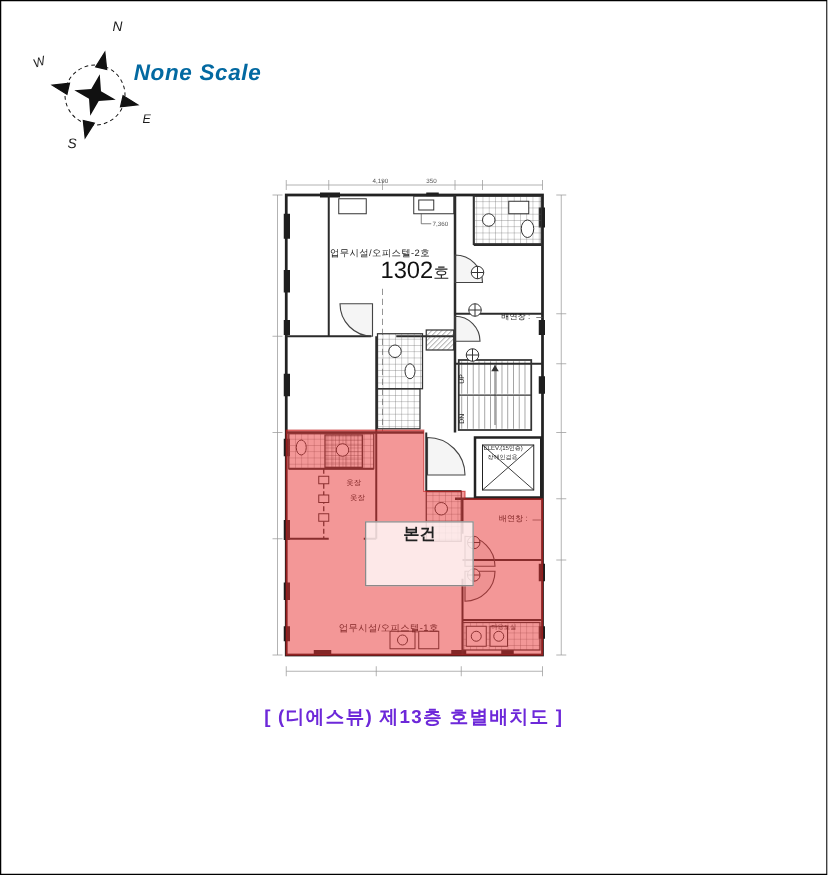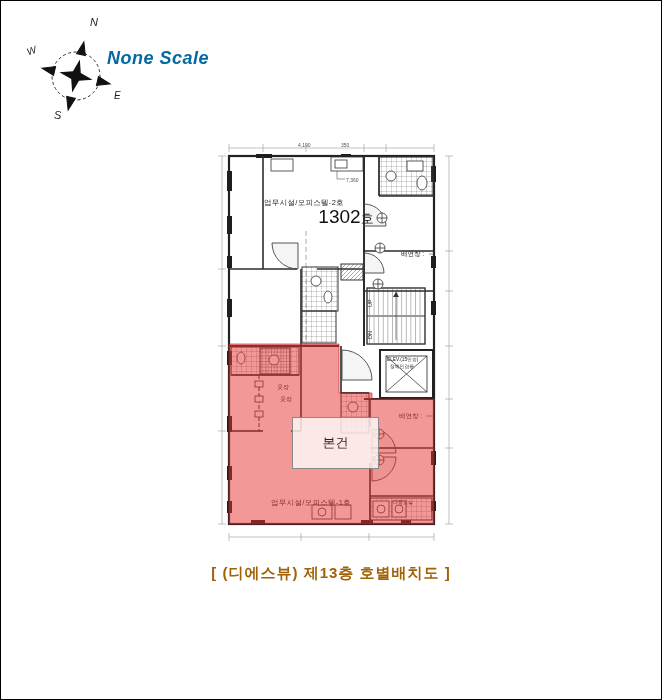--- a/index.html
+++ b/index.html
@@ -17,25 +17,25 @@
     position:absolute;left:106px;top:47px;font-size:18px;font-style:italic;
     font-weight:600;letter-spacing:.5px;color:#0369a1;
   }
   #unit1302-num,#unit1301-num{font-size:19px;color:#111;}
   .ho-suffix{font-size:13px;}
   #info-box{
     position:absolute;left:291px;top:416px;width:85px;height:50px;
     background:rgba(255,255,255,0.78);border:1px solid #8a8a8a;
     text-align:center;z-index:4;
   }
-  #info-box .subject{font-size:13px;margin-top:16px;color:#222;}
+  #info-box .subject{font-size:13px;margin-top:0;color:#222;font-weight:bold;}
   #info-box .number-line{margin-top:2px;color:#111;}
   #caption{
     position:absolute;left:0;top:563px;width:100%;text-align:center;
-    font-size:15px;font-weight:600;letter-spacing:1px;color:#a16207;z-index:5;
+    font-size:15px;font-weight:600;letter-spacing:1px;color:#6d28d9;z-index:5;
   }
   svg{position:absolute;left:0;top:0;}
   #labels-layer{position:absolute;left:0;top:0;width:662px;height:700px;z-index:2;}
   #overlay-svg{z-index:3;pointer-events:none;}
   #base-svg{z-index:1;}
 </style>
 </head>
 <body>
 
 <div id="page">
@@ -247,21 +247,21 @@
     <div class="compass-label" style="left:26px;top:45px;font-size:10px;transform:rotate(-20deg);">W</div>
     <div class="compass-label" style="left:113px;top:90px;font-size:10px;">E</div>
     <div class="compass-label" style="left:53px;top:109px;font-size:11px;">S</div>
     <div id="none-scale">None Scale</div>
 
     <div class="lbl dim" style="left:297px;top:142px;">4,190</div>
     <div class="lbl dim" style="left:340px;top:142px;">350</div>
     <div class="lbl dim" style="left:345px;top:177px;">7,360</div>
 
     <div class="lbl ctr" style="left:303px;top:198px;font-size:7.5px;letter-spacing:.3px;">업무시설/오피스텔-2호</div>
-    <div class="lbl ctr" style="left:345px;top:206px;">
+    <div class="lbl ctr" style="left:331px;top:206px;">
       <span id="unit1302-num">1302</span><span class="ho-suffix">호</span>
     </div>
 
     <div class="lbl" style="left:400px;top:250px;font-size:6.5px;">배연창 :</div>
 
     <div class="lbl rot90" style="left:367px;top:306px;font-size:5.5px;">UP</div>
     <div class="lbl rot90" style="left:367px;top:338px;font-size:5.5px;">DN</div>
 
     <div class="lbl" style="left:386px;top:357px;font-size:4.8px;">ELEV.(15인승)</div>
     <div class="lbl" style="left:389px;top:364px;font-size:4.8px;">장애인겸용</div>

